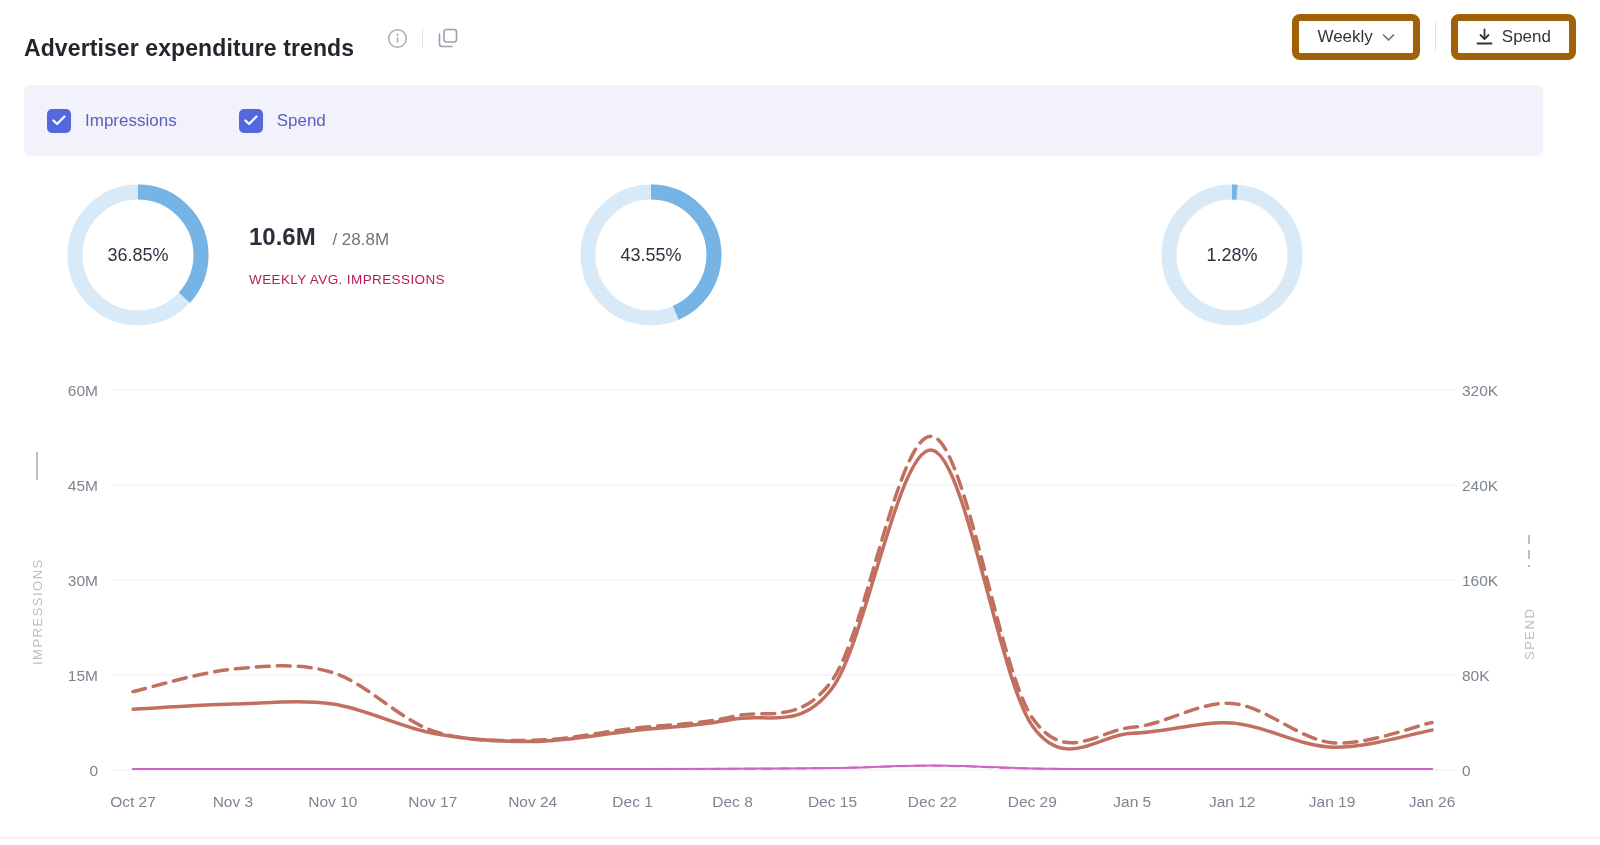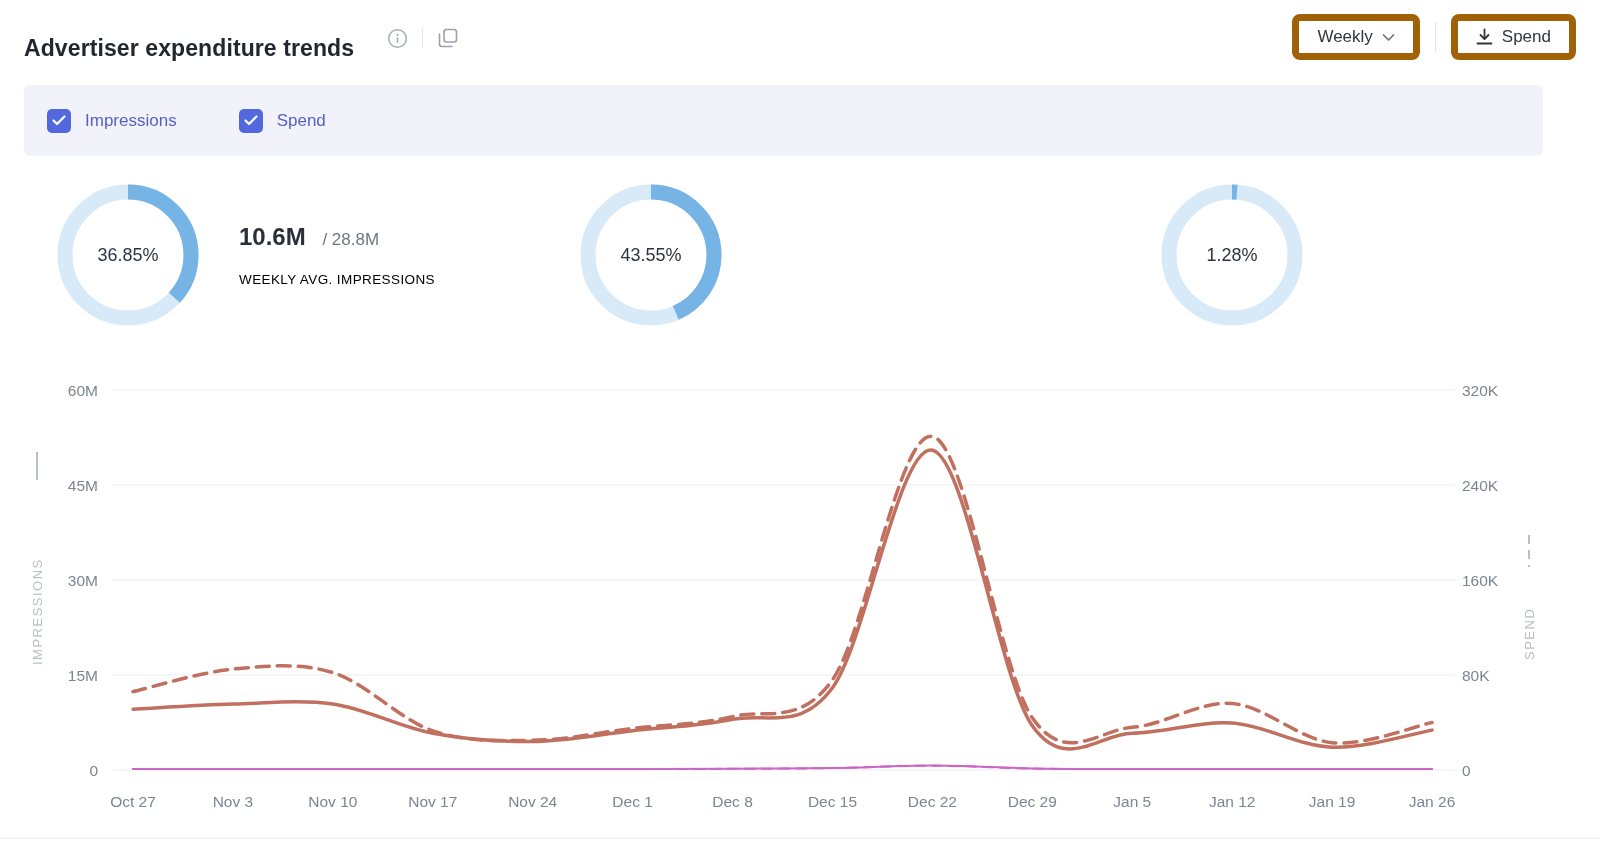--- a/index.html
+++ b/index.html
@@ -24,21 +24,21 @@
   .checkbox-item { display:flex; align-items:center; gap:14px; cursor:pointer; }
   .checkbox { width:24px; height:24px; border-radius:5px; background:#5468de; display:flex; align-items:center; justify-content:center; }
   .checkbox-label { font-size:17px; color:#5661c2; }
 
   
   .stats-row { position:absolute; top:182px; left:0; width:1600px; height:150px; }
   .stat { position:absolute; display:flex; align-items:center; }
   .stat-text { margin-left:38px; }
   .stat-value-row { font-size:24px; font-weight:700; color:#2b2f3a; }
   .stat-total { font-size:17px; font-weight:400; color:#6f7683; margin-left:12px; }
-  .stat-label { margin-top:21px; font-size:13.5px; color:#000000; letter-spacing:0.4px; }
+  .stat-label { margin-top:21px; font-size:13.5px; color:#be185d; letter-spacing:0.4px; }
   .donut-wrap { width:146px; height:146px; position:relative; }
 
   
   #trend-chart { position:absolute; top:360px; left:0; }
   .grid-line { stroke:#ebedef; stroke-width:1; }
   .axis-label { font-size:15.5px; fill:#7d8591; font-family:"Liberation Sans", sans-serif; }
   .axis-title { font-size:13px; fill:#b9bec7; letter-spacing:1.5px; font-family:"Liberation Sans", sans-serif; }
 </style>
 </head>
 <body>
@@ -95,21 +95,21 @@
         <span class="checkbox">
           <svg width="14" height="11" viewBox="0 0 14 11" fill="none">
             <path d="M1.5 5.5 L5 9 L12.5 1.5" stroke="#ffffff" stroke-width="2.2" stroke-linecap="round" stroke-linejoin="round"></path>
           </svg>
         </span>
         <span class="checkbox-label">Spend</span>
       </div>
     </div>
 
   <div class="stats-row" id="stats-row">
-      <div class="stat" style="left: 55px; top: 0px;">
+      <div class="stat" style="left: 65px; top: 0px;">
         <div class="donut-wrap"><svg width="146" height="146" viewBox="0 0 146 146">
             <circle cx="73" cy="73" r="63" fill="none" stroke="#d8e9f7" stroke-width="15"></circle>
             <circle cx="73" cy="73" r="63" fill="none" stroke="#76b4e5" stroke-width="15" pathLength="100" stroke-dasharray="36.85 63.15" transform="rotate(-90 73 73)"></circle>
             <text x="73" y="79" text-anchor="middle" font-size="18" font-family="Liberation Sans, sans-serif" fill="#2e3340" font-weight="500">36.85%</text>
           </svg></div>
         <div class="stat-text">
           <div class="stat-value-row"><span>10.6M</span><span class="stat-total"> / 28.8M</span></div>
           <div class="stat-label">WEEKLY AVG. IMPRESSIONS</div>
         </div>
       </div>

